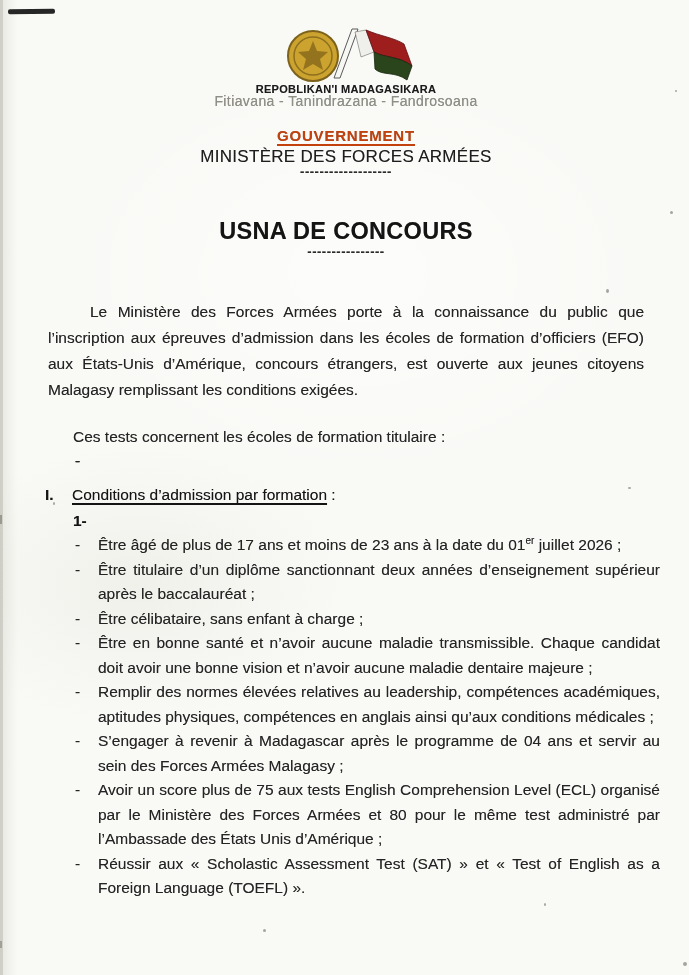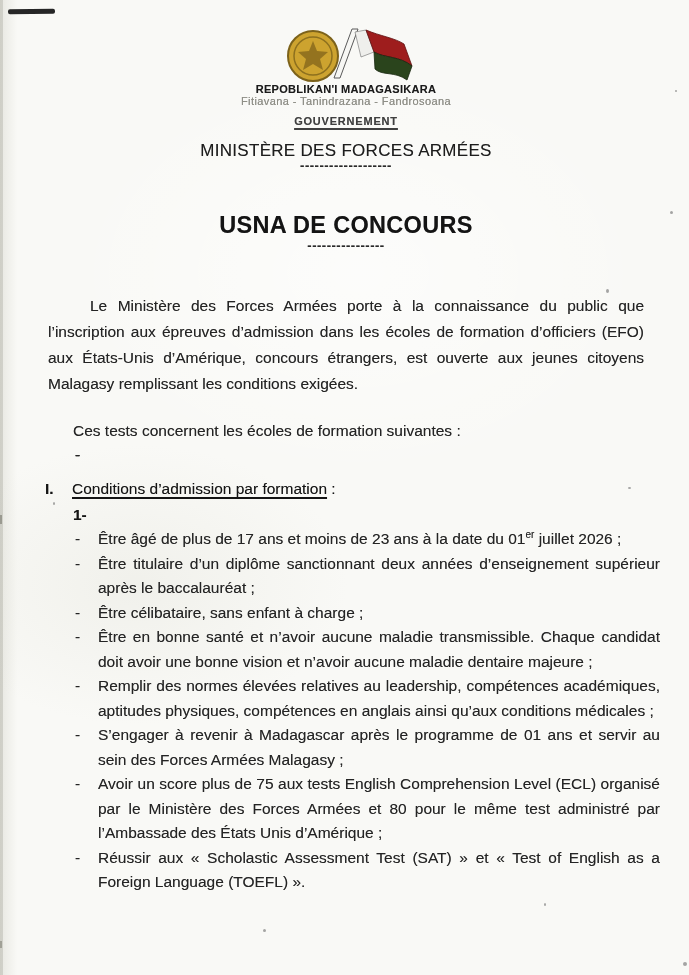--- a/index.html
+++ b/index.html
@@ -10,24 +10,24 @@
       radial-gradient(ellipse 420px 300px at 52% 28%, rgba(255,255,255,.55), rgba(255,255,255,0) 70%),
       radial-gradient(ellipse 300px 200px at 20% 60%, rgba(225,225,215,.35), rgba(255,255,255,0) 70%),
       linear-gradient(90deg, rgba(150,150,130,.18), rgba(0,0,0,0) 2.5%),
       #f9f9f6;
   }
   .page{position:absolute;inset:0;color:#232323;}
   .content{position:absolute;inset:0;padding:26px 29px 0 32px;text-shadow:0 0 .5px rgba(40,40,40,.45);}
   .header{text-align:center;}
   .emblem{display:block;margin:0 auto;transform:translateX(8px);}
   .repoblikan{font-size:11px;font-weight:bold;letter-spacing:.3px;color:#1b1b1b;line-height:13px;margin-top:1px;}
-  .motto{font-size:11px;color:#8f8f86;letter-spacing:.4px;line-height:11px;}
-  .gouvernement{display:inline-block;margin-top:8px;font-size:11px;font-weight:bold;letter-spacing:.8px;
-    text-decoration:underline;text-underline-offset:3px;text-decoration-thickness:1.5px;color:#404040;}
-  .ministry{margin-top:12px;font-size:17px;letter-spacing:.3px;color:#1d1d1d;line-height:20px;}
+  .motto{font-size:14px;color:#8f8f86;letter-spacing:.4px;line-height:11px;}
+  .gouvernement{display:inline-block;margin-top:20px;font-size:15px;font-weight:bold;letter-spacing:.8px;
+    text-decoration:underline;text-underline-offset:3px;text-decoration-thickness:1.5px;color:#c2410c;}
+  .ministry{margin-top:2px;font-size:17px;letter-spacing:.3px;color:#1d1d1d;line-height:20px;}
   .dashline{font-size:13px;font-weight:bold;letter-spacing:.5px;line-height:10px;color:#2a2a2a;}
   .avis{margin-top:40px;font-size:23.5px;font-weight:800;letter-spacing:.3px;color:#141414;line-height:28px;}
   .avis-dash{margin-top:2px;}
   .main{margin-top:42px;font-size:15.5px;line-height:26px;color:#242424;}
   .intro{text-indent:42px;text-align:justify;margin:16px;}
   .schools-intro{margin:22px 0 0 41px;line-height:24px;}
   ul.plain{list-style:none;margin:0;padding:0;}
   li.row{position:relative;padding-left:66px;line-height:24px;text-align:justify;}
   li.row .dash{position:absolute;left:43px;top:0;}
   .section-head{display:flex;margin-top:33px;padding-left:13px;line-height:25px;}
@@ -90,21 +90,21 @@
       <div class="dashline">-------------------</div>
 
       <div class="avis">USNA DE CONCOURS</div>
       <div class="dashline avis-dash">----------------</div>
     </div>
 
     <div class="main">
 
       <p class="intro">Le Ministère des Forces Armées porte à la connaissance du public que l’inscription aux épreuves d’admission dans les écoles de formation d’officiers (EFO) aux États-Unis d’Amérique, concours étrangers, est ouverte aux jeunes citoyens Malagasy remplissant les conditions exigées.</p>
 
-      <div class="schools-intro">Ces tests concernent les écoles de formation suivantes :</div>
+      <div class="schools-intro">Ces tests concernent les écoles de formation titulaire :</div>
 
       <ul class="plain">
         <li class="row">
           <span class="dash">-</span>
         </li>
         <li class="row">
           <span class="dash">-</span>
         </li>
       </ul>
 
@@ -133,21 +133,21 @@
         <li class="row">
           <span class="dash">-</span>
           <span>Être en bonne santé et n’avoir aucune maladie transmissible. Chaque candidat doit avoir une bonne vision et n’avoir aucune maladie dentaire majeure ;</span>
         </li>
         <li class="row">
           <span class="dash">-</span>
           <span>Remplir des normes élevées relatives au leadership, compétences académiques, aptitudes physiques, compétences en anglais ainsi qu’aux conditions médicales ;</span>
         </li>
         <li class="row">
           <span class="dash">-</span>
-          <span>S’engager à revenir à Madagascar après le programme de 01 ans et servir au sein des Forces Armées Malagasy ;</span>
+          <span>S’engager à revenir à Madagascar après le programme de 04 ans et servir au sein des Forces Armées Malagasy ;</span>
         </li>
         <li class="row">
           <span class="dash">-</span>
           <span>Avoir un score plus de 75 aux tests English Comprehension Level (ECL) organisé par le Ministère des Forces Armées et 80 pour le même test administré par l’Ambassade des États Unis d’Amérique ;</span>
         </li>
         <li class="row">
           <span class="dash">-</span>
           <span>Réussir aux « Scholastic Assessment Test (SAT) » et « Test of English as a Foreign Language (TOEFL) ».</span>
         </li>
       </ul>

